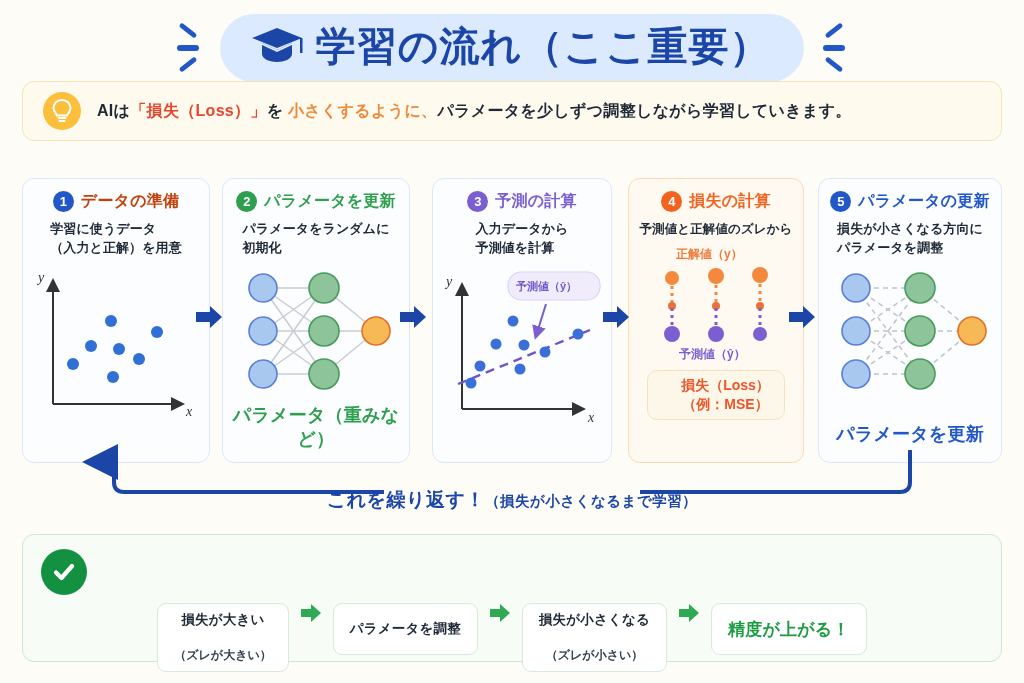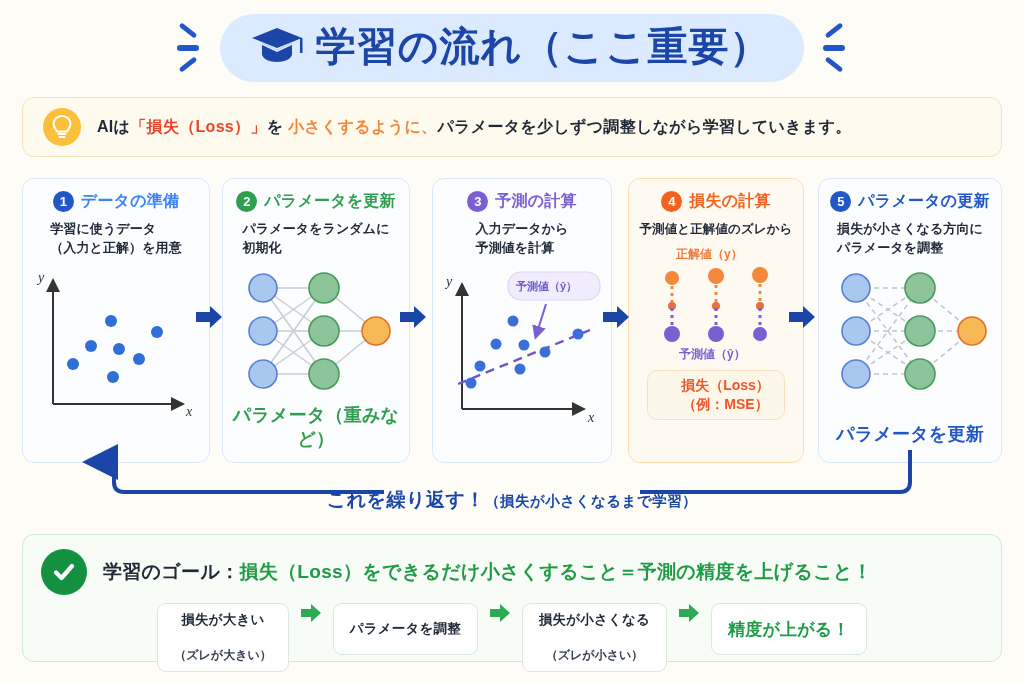--- a/index.html
+++ b/index.html
@@ -30,21 +30,21 @@
     padding: 8px 34px 12px 30px;
     display: flex; align-items: center; gap: 12px;
   }
   #title-text {
     font-size: 40px; font-weight: 700; color: #1b46a8;
     letter-spacing: 1px; line-height: 1.2;
   }
 
   
   #banner {
-    position: absolute; left: 22px; top: 97px; width: 980px; height: 60px;
+    position: absolute; left: 22px; top: 81px; width: 980px; height: 60px;
     background: #fefaed; border: 1.5px solid #f3e3b8; border-radius: 12px;
     display: flex; align-items: center; padding-left: 20px; gap: 16px;
   }
   #bulb-circle {
     width: 38px; height: 38px; border-radius: 50%; background: #fbbf3c;
     flex: 0 0 38px; display: flex; align-items: center; justify-content: center;
   }
   #banner-text { font-size: 16px; font-weight: 700; color: #1f2937; letter-spacing: .3px; }
   .red { color: #e8452c; }
   .orange-t { color: #f0883a; }
@@ -173,21 +173,21 @@
     </svg>
   </span>
   <div id="banner-text">
     <span>AIは</span><span class="red">「損失（Loss）」</span><span>を </span><span class="orange-t">小さくするように、</span><span>パラメータを少しずつ調整しながら学習していきます。</span>
   </div>
 </div>
 
 <div class="card" id="card-1">
   <div class="card-head">
     <span class="badge" style="background:#2257c8">1</span>
-    <span class="card-title" style="color:#3b82f6">データの準備</span>
+    <span class="card-title" style="color:#c2410c">データの準備</span>
   </div>
   <div class="card-desc">
     <div>学習に使うデータ</div>
     <div>（入力と正解）を用意</div>
   </div>
   <div class="figure">
     <svg width="170" height="160" viewBox="0 0 170 160">
       <defs>
           <marker id="ah1" markerWidth="7" markerHeight="7" refX="5" refY="3.5" orient="auto">
         <path d="M0 0 L7 3.5 L0 7 Z" fill="#333"></path>
@@ -402,23 +402,20 @@
   <span>これを繰り返す！</span><span class="small">（損失が小さくなるまで学習）</span>
 </div>
 
 <div id="goal">
   <div id="goal-head">
     <span id="check-circle">
       <svg width="26" height="26" viewBox="0 0 26 26">
         <path d="M5 13.5 L10.5 19 L21 7" fill="none" stroke="#fff" stroke-width="4.2" stroke-linecap="round" stroke-linejoin="round"></path>
       </svg>
     </span>
-    <div id="goal-text">
-      <span>学習のゴール：</span><span class="green-t">損失（Loss）をできるだけ小さくすること＝予測の精度を上げること！</span>
-    </div>
   </div>
   <div id="chain">
     <div class="chain-box">
       <div class="chain-l1">損失が大きい</div>
       <div class="chain-l2">（ズレが大きい）</div>
     </div>
     <span class="chain-arrow">
       <svg width="20" height="20" viewBox="0 0 20 20">
           <path d="M0 6 L10 6 L10 1 L20 10 L10 19 L10 14 L0 14 Z" fill="#2eaa55"></path>
         </svg>

